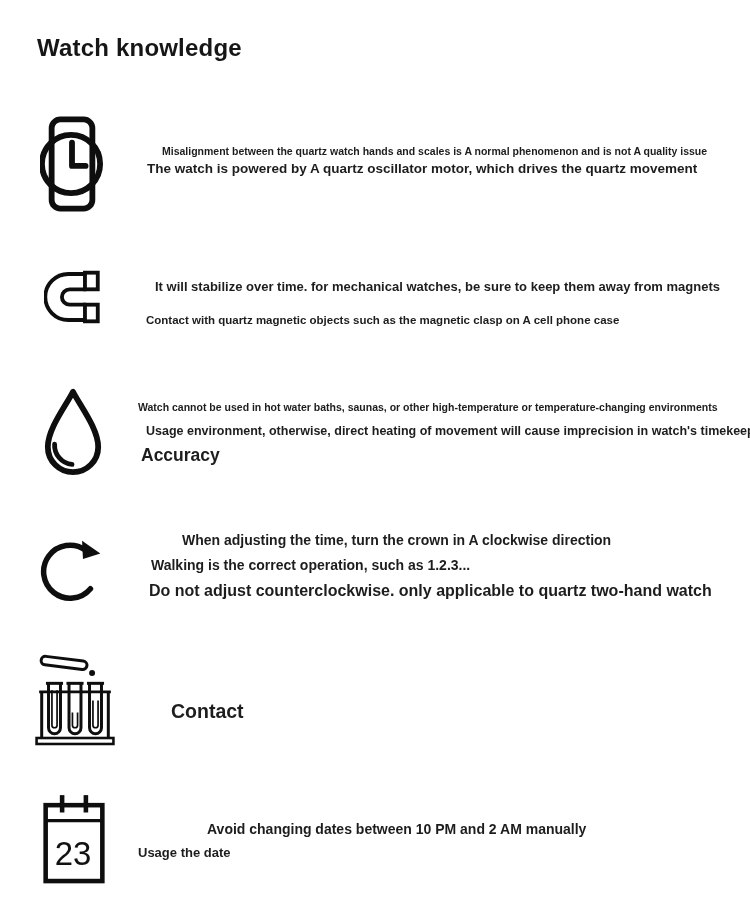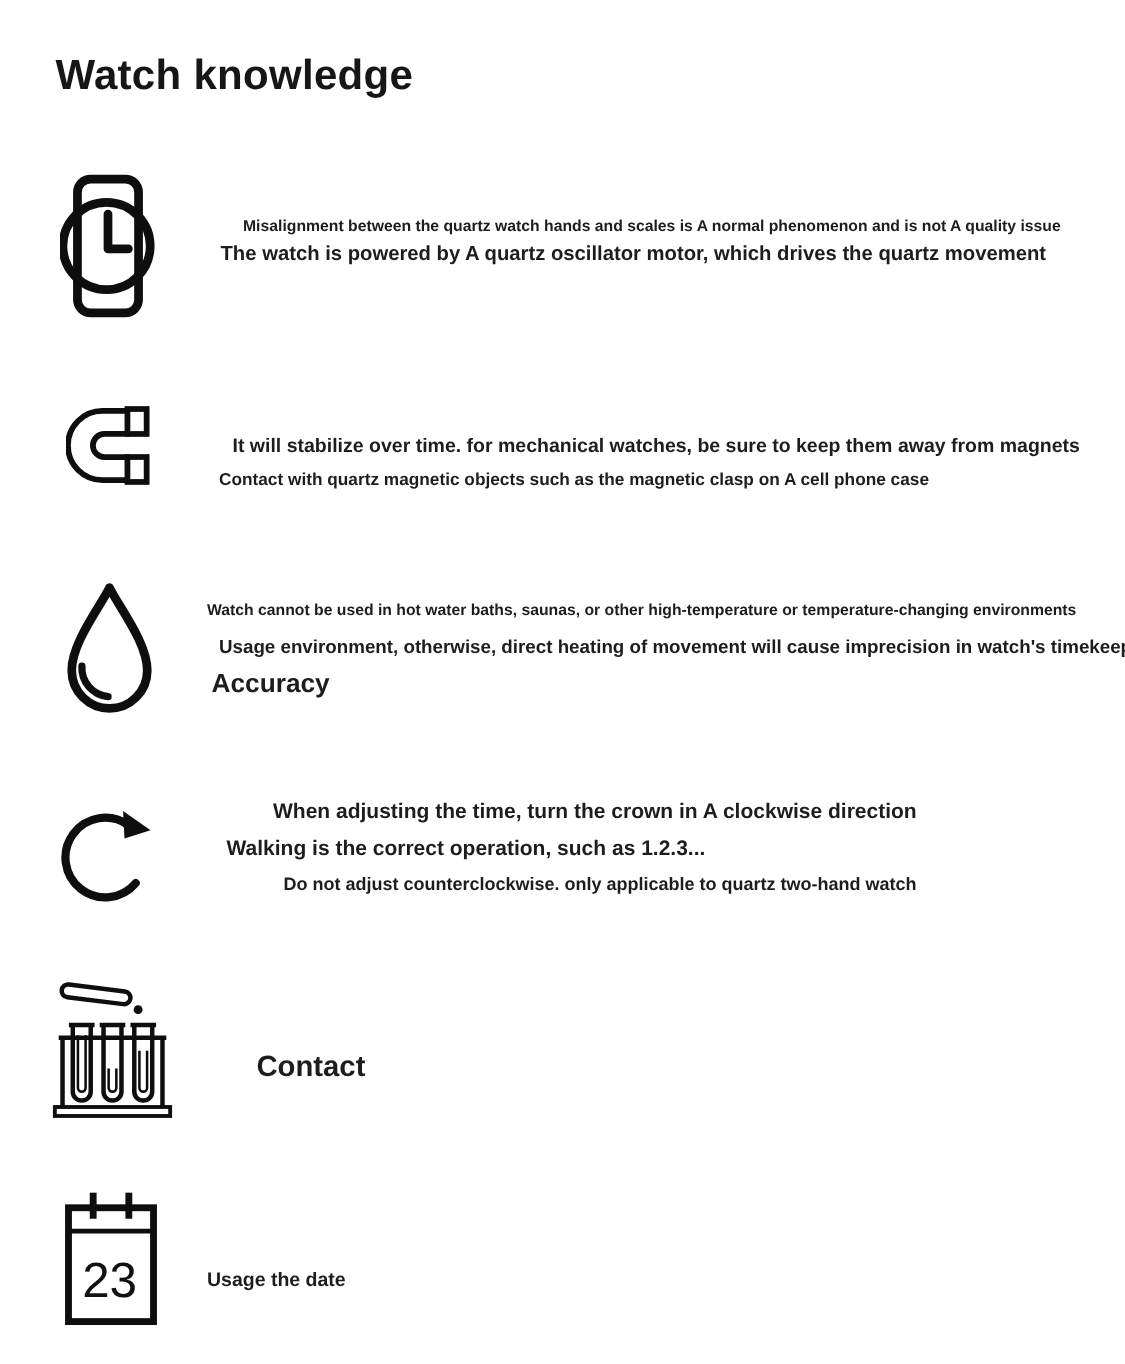--- a/index.html
+++ b/index.html
@@ -1,18 +1,18 @@
 <!DOCTYPE html>
 <html><head>
 <meta charset="utf-8">
 <style>
   html,body { margin:0; padding:0; background:#ffffff; }
   body { width:750px; height:909px; font-family:"Liberation Sans", sans-serif; color:#1d1d1d; }
   .page { position:relative; width:750px; height:909px; background:#fff; overflow:hidden; }
-  .title { position:absolute; left:37px; top:34px; margin:0; font-size:28px; font-weight:700; color:#161616; letter-spacing:0.2px; }
+  .title { position:absolute; left:37px; top:34px; margin:0; font-size:24px; font-weight:700; color:#161616; letter-spacing:0.2px; }
   .icon { position:absolute; }
   .icon svg { width:100%; height:100%; display:block; }
   .ln { position:absolute; font-weight:700; white-space:nowrap; color:#1d1d1d; }
   svg .stroke { fill:none; stroke:#0e0e0e; }
 </style>
 </head>
 <body>
 
 <div class="page">
 
@@ -29,42 +29,42 @@
   <div class="ln" style="left:162px; top:145px; font-size:10.5px;">Misalignment between the quartz watch hands and scales is A normal phenomenon and is not A quality issue</div>
 
   <div class="icon" style="left:44px; top:263px; width:64px; height:68px;">
     <svg viewBox="0 0 100 100">
       <path class="stroke" d="M66 14 H38 A36 36 0 0 0 38 86 H66" stroke-width="6"></path>
       <path class="stroke" d="M66 38 H40 A12 12 0 0 0 40 62 H66" stroke-width="6"></path>
       <rect class="stroke" x="64" y="12" width="20" height="26" stroke-width="6"></rect>
       <rect class="stroke" x="64" y="62" width="20" height="26" stroke-width="6"></rect>
     </svg>
   </div>
-  <div class="ln" style="left:155px; top:289px; font-size:13px;">It will stabilize over time. for mechanical watches, be sure to keep them away from magnets</div>
+  <div class="ln" style="left:155px; top:279px; font-size:13px;">It will stabilize over time. for mechanical watches, be sure to keep them away from magnets</div>
   <div class="ln" style="left:146px; top:314px; font-size:11.5px;">Contact with quartz magnetic objects such as the magnetic clasp on A cell phone case</div>
 
   <div class="icon" style="left:40px; top:386px; width:66px; height:92px;">
     <svg viewBox="0 0 68 95">
       <path class="stroke" d="M34 6 C27 20 8 44 8 63 A26 26 0 0 0 60 63 C60 44 41 20 34 6 Z" stroke-width="6" stroke-linejoin="round"></path>
       <path class="stroke" d="M15 60 A20 20 0 0 0 33 81" stroke-width="5" stroke-linecap="round"></path>
     </svg>
   </div>
   <div class="ln" style="left:138px; top:401px; font-size:10.5px;">Watch cannot be used in hot water baths, saunas, or other high-temperature or temperature-changing environments</div>
   <div class="ln" style="left:146px; top:424px; font-size:12.5px;">Usage environment, otherwise, direct heating of movement will cause imprecision in watch's timekeeping</div>
   <div class="ln" style="left:141px; top:445px; font-size:17.5px;">Accuracy</div>
 
   <div class="icon" style="left:40px; top:527px; width:64px; height:84px;">
     <svg viewBox="0 0 70 88">
       <path class="stroke" d="M55.2 65.6 A29 29 0 1 1 49.6 23.2" stroke-width="6" stroke-linecap="round"></path>
       <polygon points="46,13 66,27 47,33" fill="#0e0e0e"></polygon>
     </svg>
   </div>
   <div class="ln" style="left:182px; top:532px; font-size:14px;">When adjusting the time, turn the crown in A clockwise direction</div>
   <div class="ln" style="left:151px; top:557px; font-size:14px;">Walking is the correct operation, such as 1.2.3...</div>
-  <div class="ln" style="left:149px; top:582px; font-size:12px;margin-left:40px;">Do not adjust counterclockwise. only applicable to quartz two-hand watch</div>
+  <div class="ln" style="left:149px; top:582px; font-size:16px;">Do not adjust counterclockwise. only applicable to quartz two-hand watch</div>
 
   <div class="icon" style="left:34px; top:645px; width:82px; height:104px;">
     <svg viewBox="0 0 96 120">
       <g transform="rotate(7 10 20)">
         <rect class="stroke" x="8" y="12" width="54" height="10" rx="5" stroke-width="3.5"></rect>
       </g>
       <circle cx="68" cy="32" r="3.5" fill="#0e0e0e"></circle>
       <line class="stroke" x1="6" y1="54" x2="90" y2="54" stroke-width="3.5"></line>
       <line class="stroke" x1="9" y1="54" x2="9" y2="108" stroke-width="3.5"></line>
       <line class="stroke" x1="87" y1="54" x2="87" y2="108" stroke-width="3.5"></line>
@@ -84,15 +84,16 @@
 
   <div class="icon" style="left:42px; top:792px; width:64px; height:94px;">
     <svg viewBox="0 0 70 100">
       <line class="stroke" x1="22" y1="2" x2="22" y2="21" stroke-width="5"></line>
       <line class="stroke" x1="48" y1="2" x2="48" y2="21" stroke-width="5"></line>
       <rect class="stroke" x="4" y="13" width="62" height="83" stroke-width="5"></rect>
       <line class="stroke" x1="4" y1="30" x2="66" y2="30" stroke-width="3.5"></line>
       <text x="34" y="78" text-anchor="middle" font-size="36" fill="#111111">23</text>
     </svg>
   </div>
+  <div class="ln" style="left:207px; top:821px; font-size:14px;">Avoid changing dates between 10 PM and 2 AM manually</div>
   <div class="ln" style="left:138px; top:845px; font-size:13px;">Usage the date</div>
 
 </div>
 
 </body></html>

